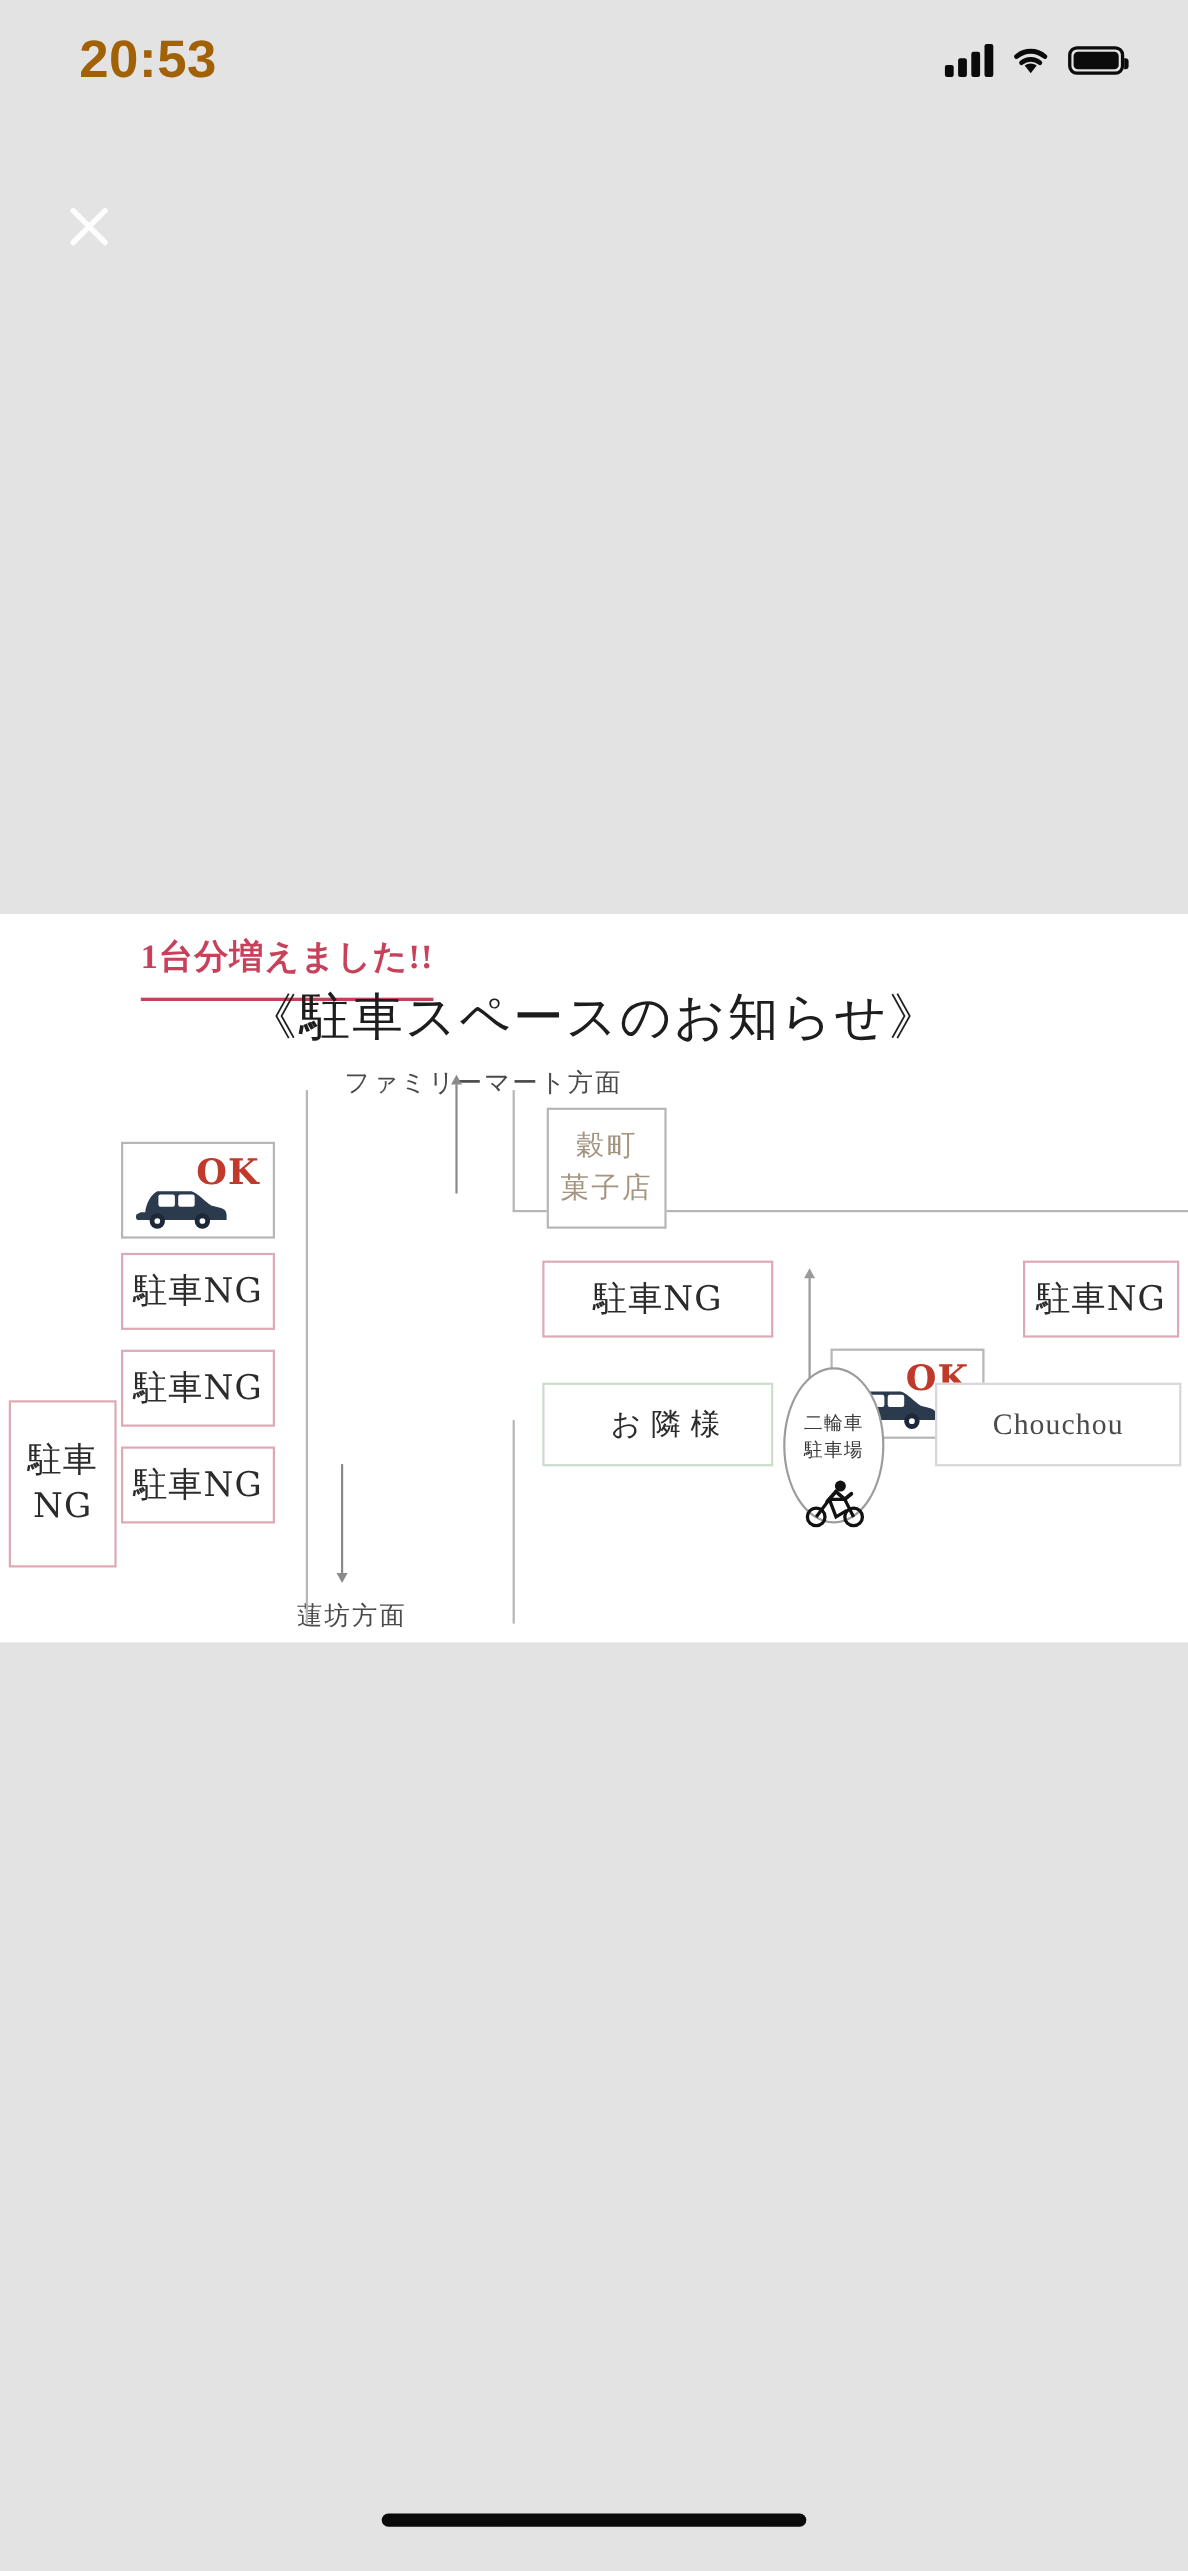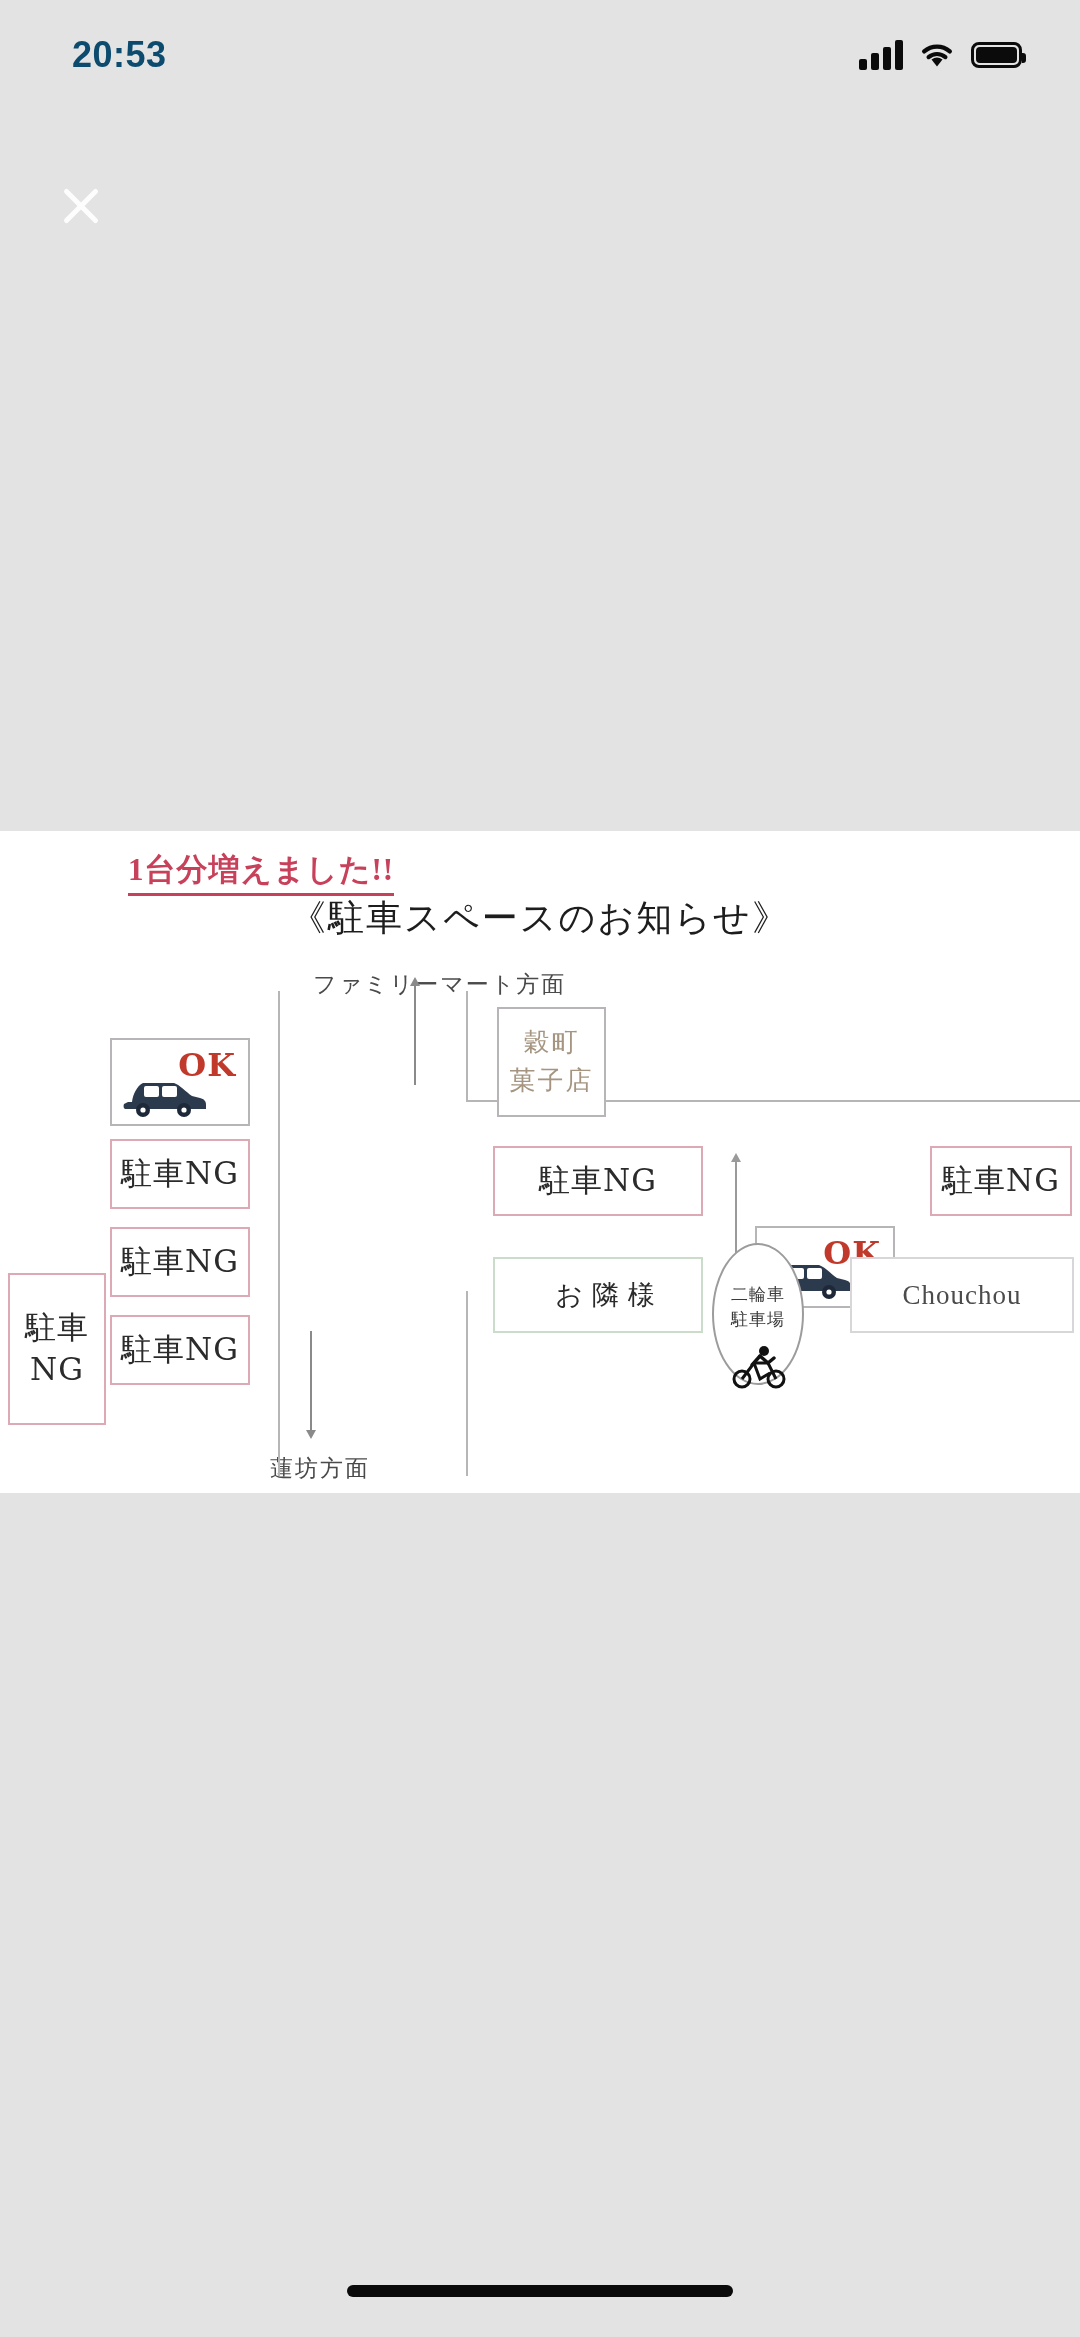--- a/index.html
+++ b/index.html
@@ -15,21 +15,21 @@
     background:#e3e3e3;
   }
 
   
   .statusbar{
     position:absolute; top:0; left:0; width:1080px; height:110px;
     display:flex; align-items:center; justify-content:space-between;
     padding:0 58px 0 72px;
   }
   .status-time{
-    font-size:36px; font-weight:700; color:#0c4a6e;
+    font-size:48px; font-weight:700; color:#a16207;
     letter-spacing:0.5px; line-height:1;
     font-family:"Liberation Sans", sans-serif;
   }
   .status-right{ display:flex; align-items:center; gap:17px; }
   .sig{ display:flex; align-items:flex-end; gap:4px; height:30px; }
   .sig i{ display:block; width:8px; background:#0b0b0b; border-radius:2px; }
   .sig i:nth-child(1){ height:11px; }
   .sig i:nth-child(2){ height:17px; }
   .sig i:nth-child(3){ height:23px; }
   .sig i:nth-child(4){ height:30px; }
@@ -62,28 +62,28 @@
     position:absolute; left:0; top:831px;
     width:1080px; height:662px;
     background:#ffffff;
     overflow:hidden;
   }
   .notice-top{
     position:absolute; left:128px; top:18px;
     font-family:"Liberation Serif", serif;
     font-size:31px; font-weight:700; color:#c8415a;
     border-bottom:3px solid #c8415a;
-    padding-bottom:2px; letter-spacing:1px;
+    padding-bottom:16px; letter-spacing:1px;
     white-space:nowrap;
   }
   .poster-title{
     position:absolute; left:0; top:63px; width:1080px;
     text-align:center;
     font-family:"DejaVu Serif", serif;
-    font-size:36px; color:#1d1d1d; letter-spacing:2px;
+    font-size:46px; color:#1d1d1d; letter-spacing:2px;
     white-space:nowrap;
   }
 
   
   .map{ position:absolute; left:0; top:130px; width:1080px; height:532px; }
 
   .dir-label{
     position:absolute;
     font-family:"DejaVu Serif", serif;
     font-size:23px; color:#4a4a4a; letter-spacing:2px;

